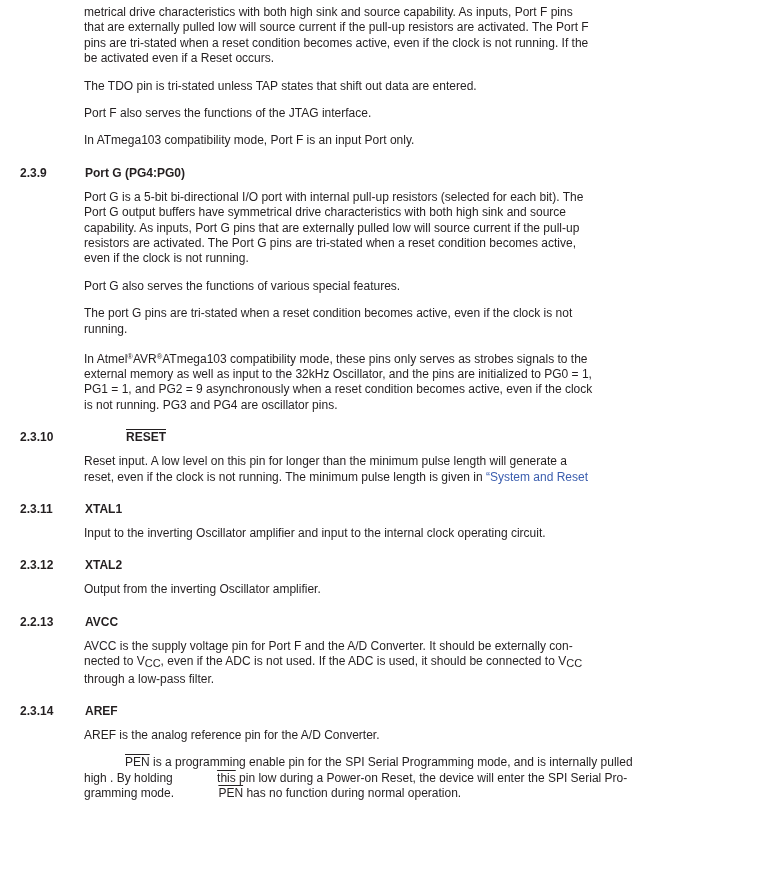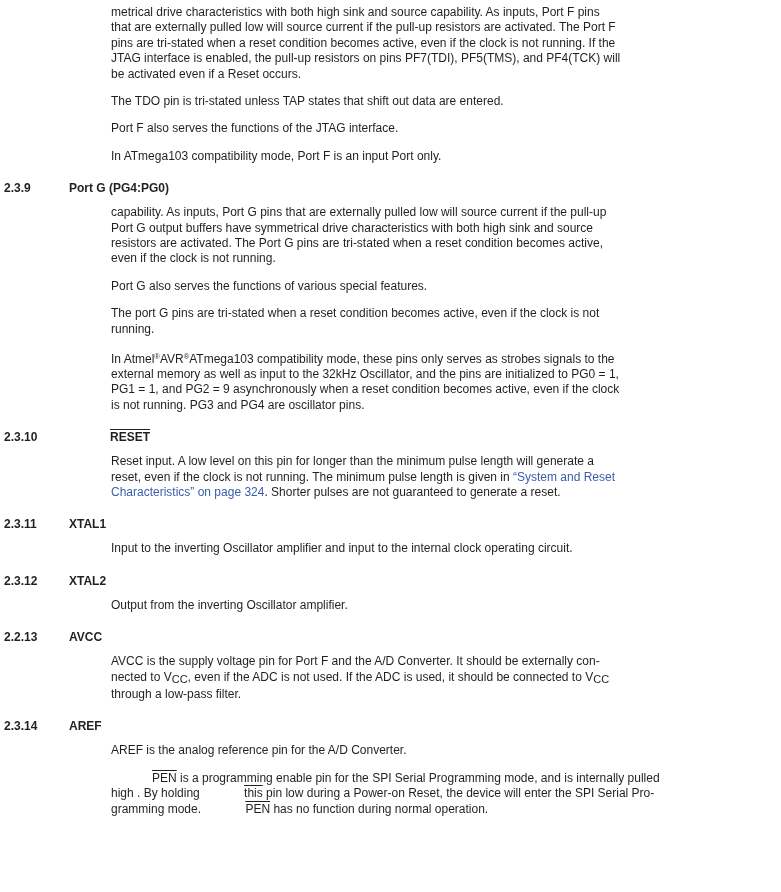--- a/index.html
+++ b/index.html
@@ -10,66 +10,66 @@
     background:var(--bg); color:var(--text-color);
     font-family:"Liberation Sans", sans-serif;
     font-size:12px;
   }
   .page { padding-top:5px; }
   .section { }
   .heading-row {
     display:flex; font-weight:700; font-size:12px;
     margin:17px 0 9px 0; line-height:15px;
   }
-  .sec-num { flex:0 0 65px; margin-left:4px; }
+  .sec-num { flex:0 0 65px; margin-left:20px; }
   .sec-title { }
-  .body-text { margin-left:111px; width:595px; }
+  .body-text { margin-left:84px; width:595px; }
   .paragraph { margin:0 0 12px 0; }
   .line { white-space:pre; line-height:15.4px; }
   .run-text { }
   .run-link { color:var(--link-color); cursor:pointer; }
   .run-sub { font-size:11px; vertical-align:-2px; }
   .run-sup { font-size:7.5px; vertical-align:3.5px; }
   .run-ov { text-decoration:overline;padding-left:41px; }
   .sec-title .run-ov { text-decoration:overline; }
 </style>
 </head>
 <body>
 
 <div class="page">
   <div id="content">
       <div class="section">
         <div class="body-text">
           <div class="paragraph">
             <div class="line"><span class="run-text">metrical drive characteristics with both high sink and source capability. As inputs, Port F pins</span></div>
             <div class="line"><span class="run-text">that are externally pulled low will source current if the pull-up resistors are activated. The Port F</span></div>
             <div class="line"><span class="run-text">pins are tri-stated when a reset condition becomes active, even if the clock is not running. If the</span></div>
-            <div class="line"><span class="run-text">JTAG interface is enabled, the pull-up resistors on pins PF7(TDI), PF5(TMS), and PF4(TCK) will</span></div>
             <div class="line"><span class="run-text">be activated even if a Reset occurs.</span></div>
           </div>
           <div class="paragraph">
             <div class="line"><span class="run-text">The TDO pin is tri-stated unless TAP states that shift out data are entered.</span></div>
           </div>
           <div class="paragraph">
             <div class="line"><span class="run-text">Port F also serves the functions of the JTAG interface.</span></div>
           </div>
           <div class="paragraph">
             <div class="line"><span class="run-text">In ATmega103 compatibility mode, Port F is an input Port only.</span></div>
           </div>
         </div>
       </div>
       <div class="section">
         <div class="heading-row">
           <span class="sec-num">2.3.9</span>
           <span class="sec-title"><span class="run-text">Port G (PG4:PG0)</span></span>
         </div>
         <div class="body-text">
           <div class="paragraph">
+            <div class="line"><span class="run-text">Port G is a 5-bit bi-directional I/O port with internal pull-up resistors (selected for each bit). The</span></div>
+            <div class="line"><span class="run-text">Port G output buffers have symmetrical drive characteristics with both high sink and source</span></div>
             <div class="line"><span class="run-text">capability. As inputs, Port G pins that are externally pulled low will source current if the pull-up</span></div>
-            <div class="line"><span class="run-text">Port G output buffers have symmetrical drive characteristics with both high sink and source</span></div>
             <div class="line"><span class="run-text">resistors are activated. The Port G pins are tri-stated when a reset condition becomes active,</span></div>
             <div class="line"><span class="run-text">even if the clock is not running.</span></div>
           </div>
           <div class="paragraph">
             <div class="line"><span class="run-text">Port G also serves the functions of various special features.</span></div>
           </div>
           <div class="paragraph">
             <div class="line"><span class="run-text">The port G pins are tri-stated when a reset condition becomes active, even if the clock is not</span></div>
             <div class="line"><span class="run-text">running.</span></div>
           </div>
@@ -83,21 +83,20 @@
       </div>
       <div class="section">
         <div class="heading-row">
           <span class="sec-num">2.3.10</span>
           <span class="sec-title"><span class="run-ov">RESET</span></span>
         </div>
         <div class="body-text">
           <div class="paragraph">
             <div class="line"><span class="run-text">Reset input. A low level on this pin for longer than the minimum pulse length will generate a</span></div>
             <div class="line"><span class="run-text">reset, even if the clock is not running. The minimum pulse length is given in </span><span class="run-link">“System and Reset</span></div>
-            <div class="line"><span class="run-link">Characteristics” on page 324</span><span class="run-text">. Shorter pulses are not guaranteed to generate a reset.</span></div>
           </div>
         </div>
       </div>
       <div class="section">
         <div class="heading-row">
           <span class="sec-num">2.3.11</span>
           <span class="sec-title"><span class="run-text">XTAL1</span></span>
         </div>
         <div class="body-text">
           <div class="paragraph">

